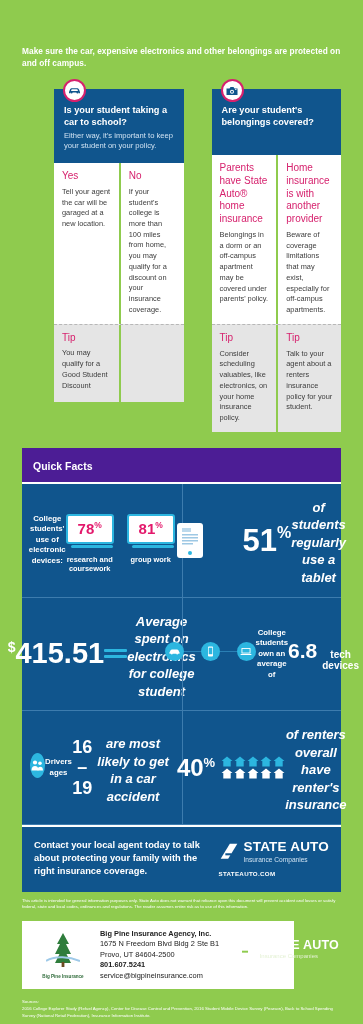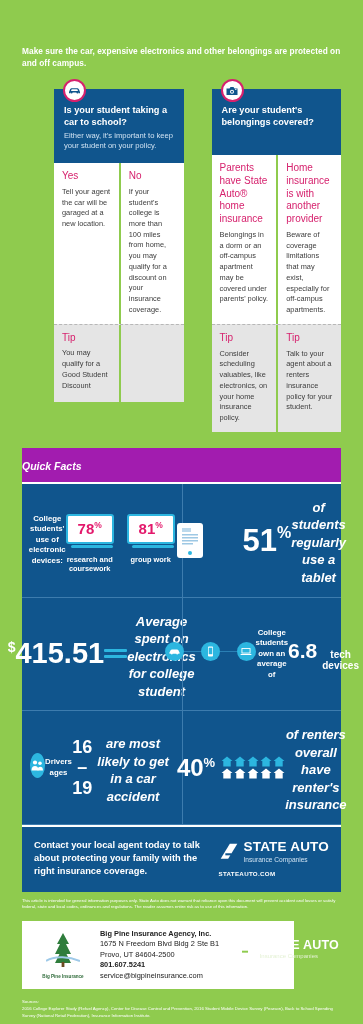--- a/index.html
+++ b/index.html
@@ -97,23 +97,22 @@
   .tips-body {
     background: #e5e5e5;
     display: flex;
     min-height: 78px;
     border-top: 1px dashed #b7b7b7;
   }
 
   
   .qf-wrap { padding: 16px 22px 0 22px; }
   .qf-head {
-    background: #a21caf;
-    padding: 8px 0;
-    font-style: italic;
+    background: #4c1d95;
+    padding: 8px 11px;
   }
   .qf-head span {
     color: #ffffff;
     font-size: 10.5px;
     font-weight: bold;
   }
   .qf-grid { background: #10558d; border-top: 2px solid #ffffff; }
   .qf-row { display: flex; border-bottom: 1px solid #3d7cae; }
   .qf-cell {
     width: 50%;

